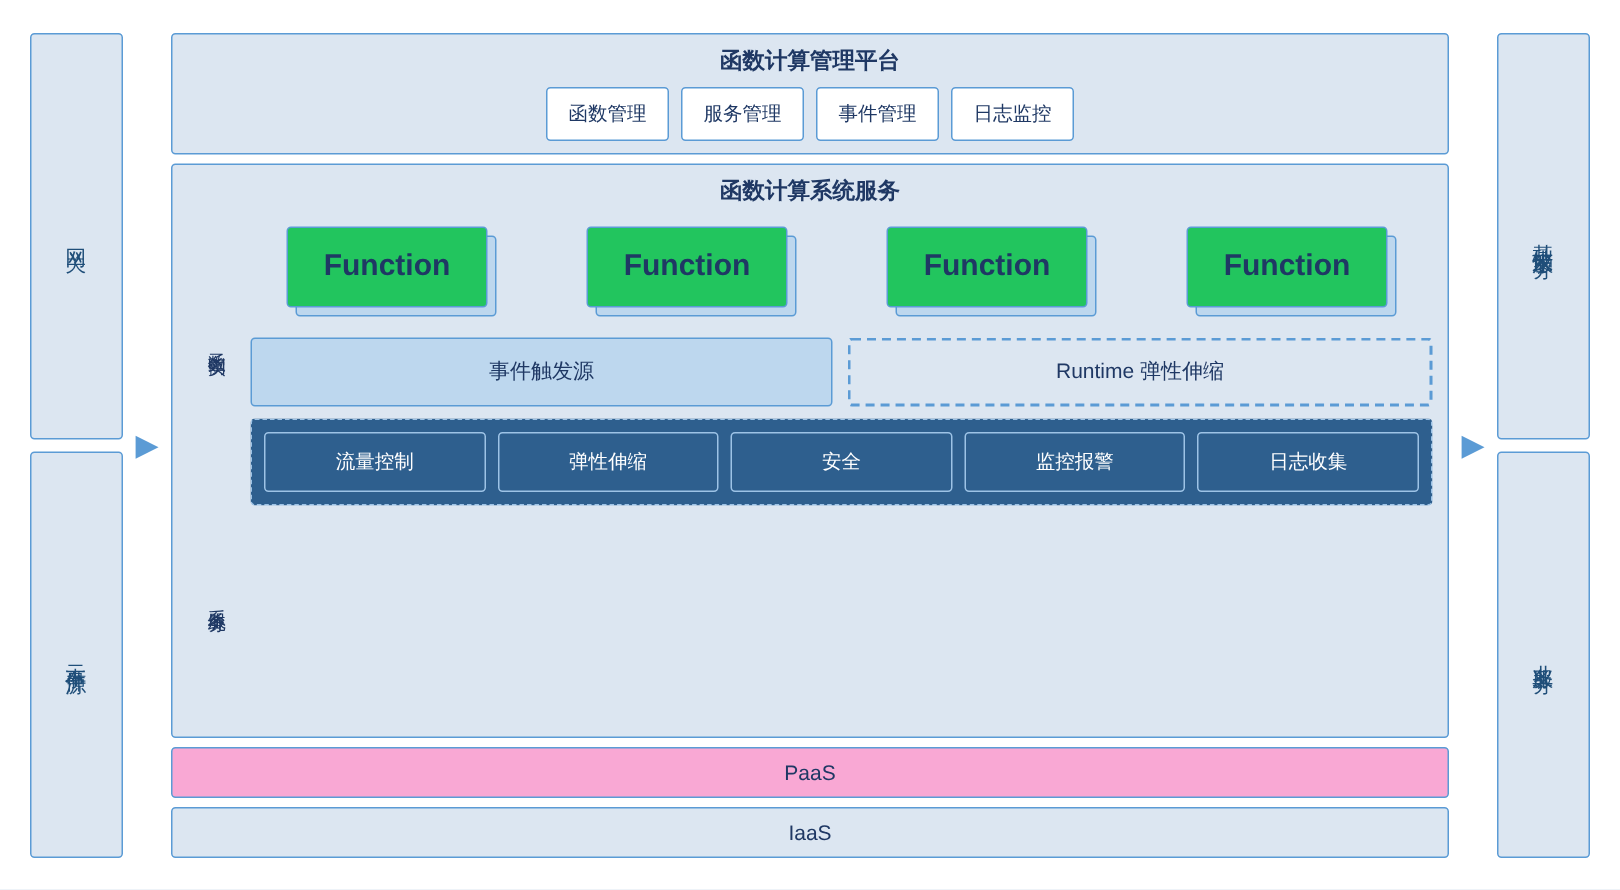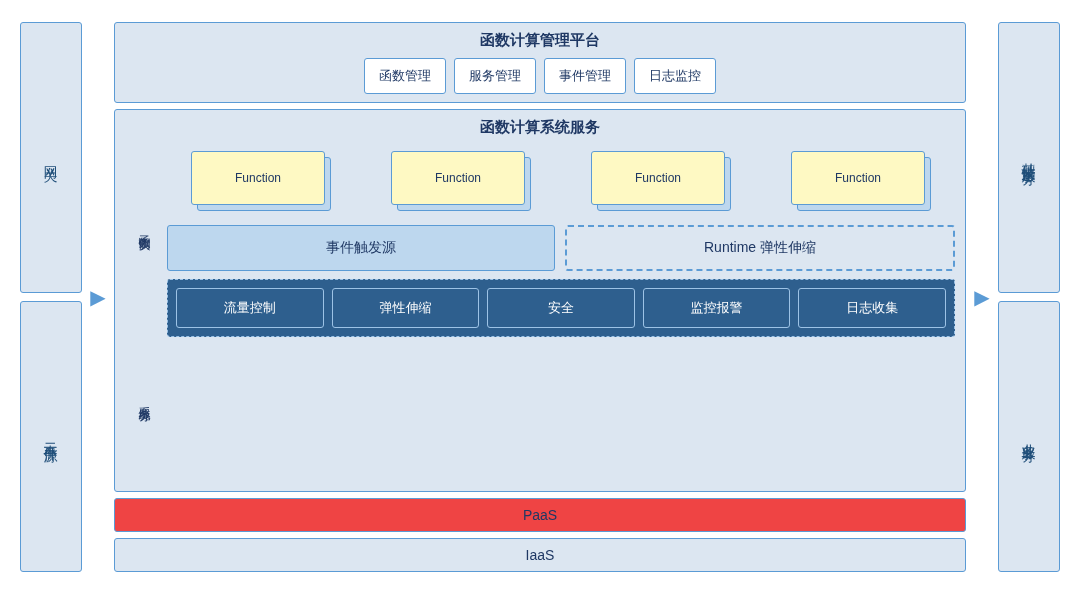--- a/index.html
+++ b/index.html
@@ -164,28 +164,28 @@
       border-radius: 3px;
     }
 
     .function-card-front {
       position: absolute;
       top: 0;
       left: 0;
       width: 134px;
       height: 54px;
       border: 1.5px solid #5b9bd5;
-      background: #fef9c3;
-      border-radius: 3px;
-      display: flex;
-      align-items: center;
-      justify-content: center;
-      font-size: 12px;
-      color: #1f3864;
-      font-weight: 400;
+      background: #22c55e;
+      border-radius: 3px;
+      display: flex;
+      align-items: center;
+      justify-content: center;
+      font-size: 20px;
+      color: #1f3864;
+      font-weight: 700;
     }
 
     
     .middle-row {
       display: flex;
       flex-direction: row;
       gap: 10px;
       align-items: stretch;
     }
 
@@ -243,21 +243,21 @@
       white-space: nowrap;
       flex: 1;
       display: flex;
       align-items: center;
       justify-content: center;
     }
 
     
     .paas-box {
       border: 1.5px solid #5b9bd5;
-      background: #ef4444;
+      background: #f9a8d4;
       border-radius: 3px;
       padding: 8px;
       text-align: center;
       font-size: 14px;
       color: #1f3864;
     }
 
     .iaas-box {
       border: 1.5px solid #5b9bd5;
       background: #dce6f1;

